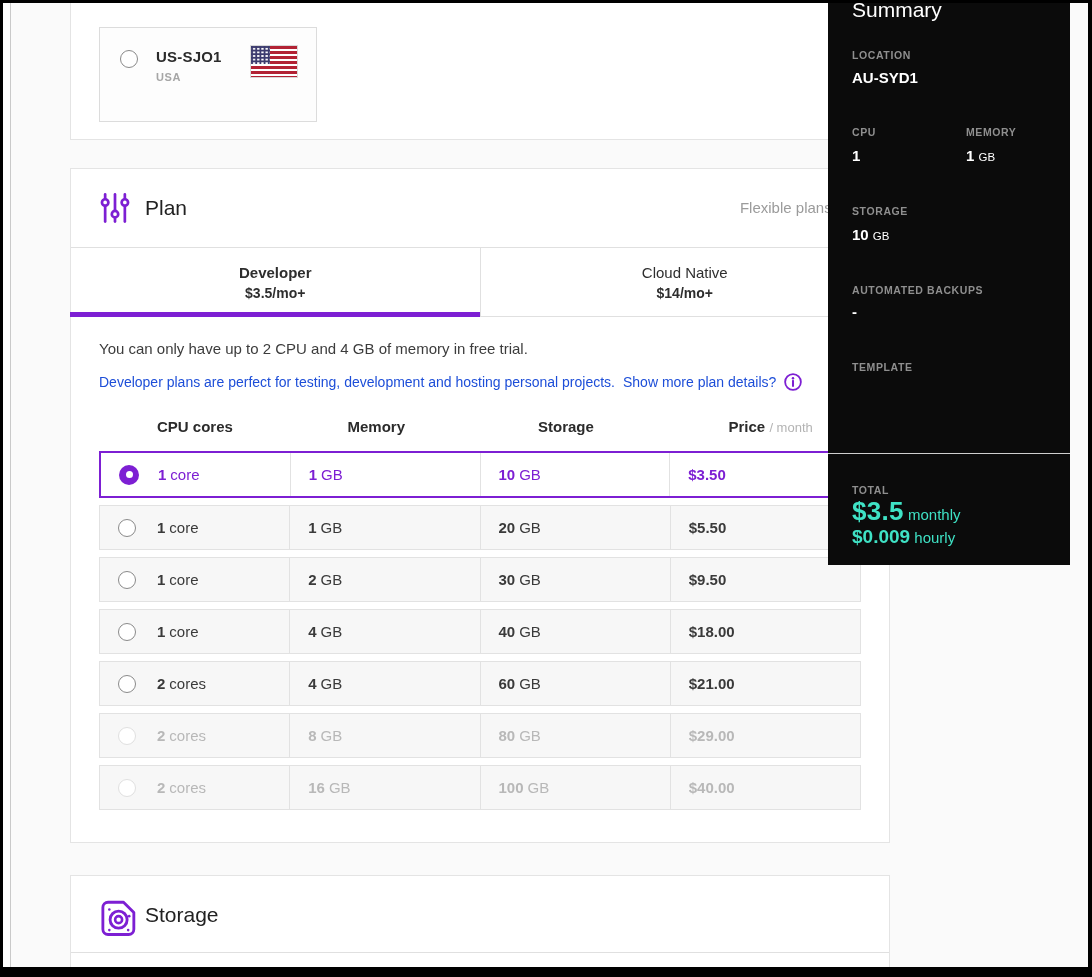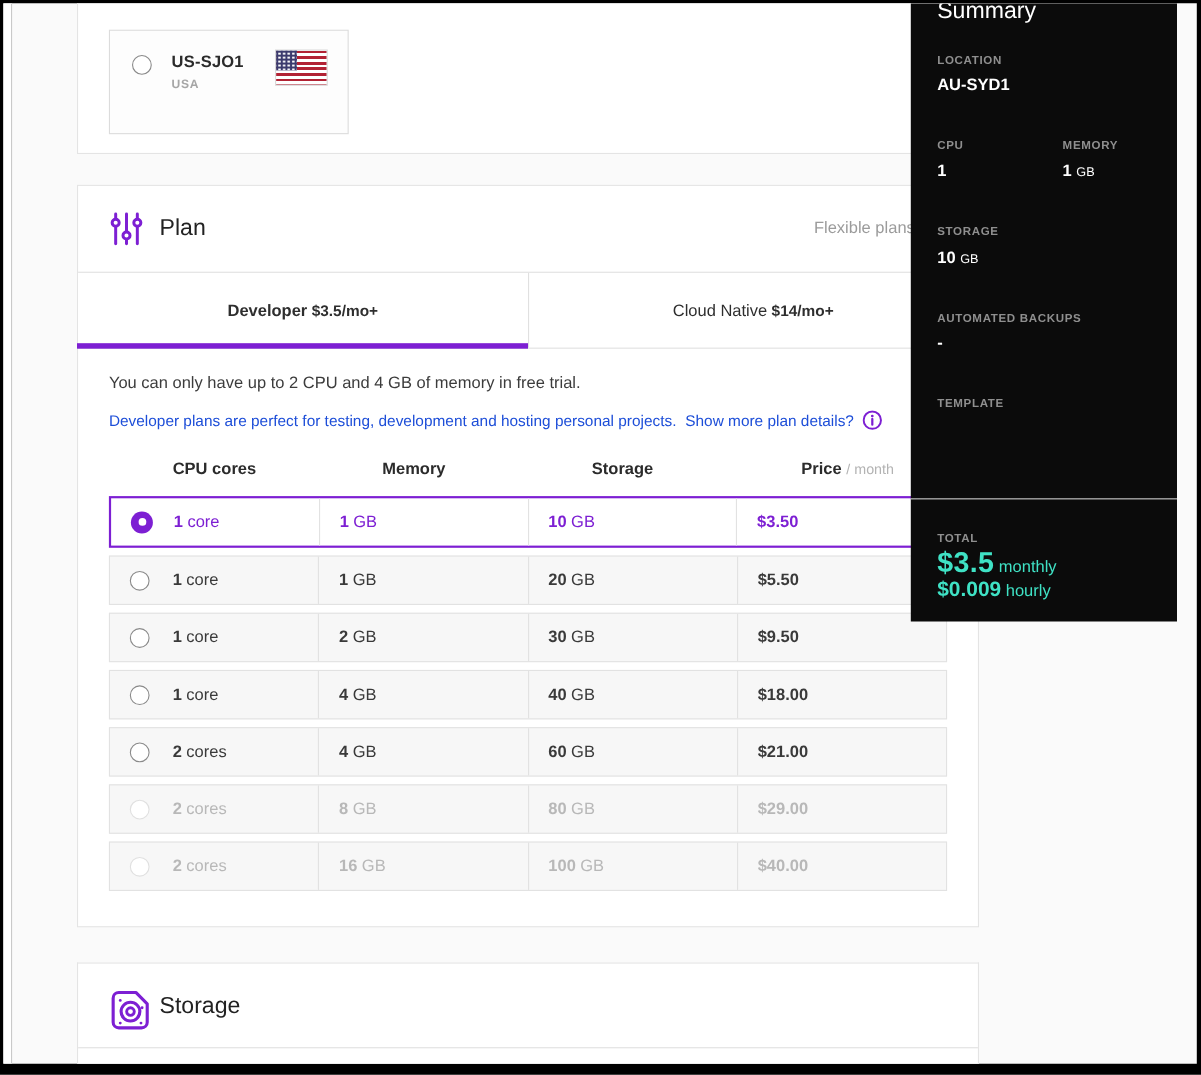--- a/index.html
+++ b/index.html
@@ -24,21 +24,21 @@
           background-image:radial-gradient(circle,#fff 0.9px,rgba(255,255,255,0) 1.2px); background-size:4.2px 3.6px; background-position:1px 1px; }
 
   
   .plan-card { margin-top:28px; height:675px; position:relative; }
   .sec-header { height:78px; position:relative; }
   .sec-icon { position:absolute; left:28px; top:22px; }
   .sec-title { position:absolute; left:74px; top:27px; font-size:21px; color:#222; }
   .flex-link { position:absolute; right:24px; top:29px; font-size:15px; color:#9b9b9b; display:flex; align-items:center; gap:7px; cursor:pointer; }
 
   .tabs { display:flex; height:70px; border-top:1px solid #e0e0e0; border-bottom:1px solid #e0e0e0; background:#fff; }
-  .tab { flex:1; display:flex; flex-direction:row; align-items:center; justify-content:center; gap:4px; border-right:1px solid #e0e0e0; position:relative; cursor:pointer; }
+  .tab { flex:1; display:flex; flex-direction:column; align-items:center; justify-content:center; gap:4px; border-right:1px solid #e0e0e0; position:relative; cursor:pointer; }
   .tab:last-child { border-right:none; }
   .t-name { font-size:15px; color:#2e2e2e; }
   .t-price { font-size:14px; font-weight:700; color:#2e2e2e; }
   .tab.active .t-name { font-weight:700; }
   .tab.active::after { content:""; position:absolute; left:-1px; right:0; bottom:-1px; height:5px; background:#7d1fd3; }
 
   .plan-body { padding:0 28px; }
   .notice1 { margin-top:23px; font-size:15px; color:#3c3c3c; }
   .notice2 { margin-top:16px; font-size:14px; color:#1d4ed8; display:flex; align-items:center; gap:8px; }
   .notice2 .link-part { cursor:pointer; }

